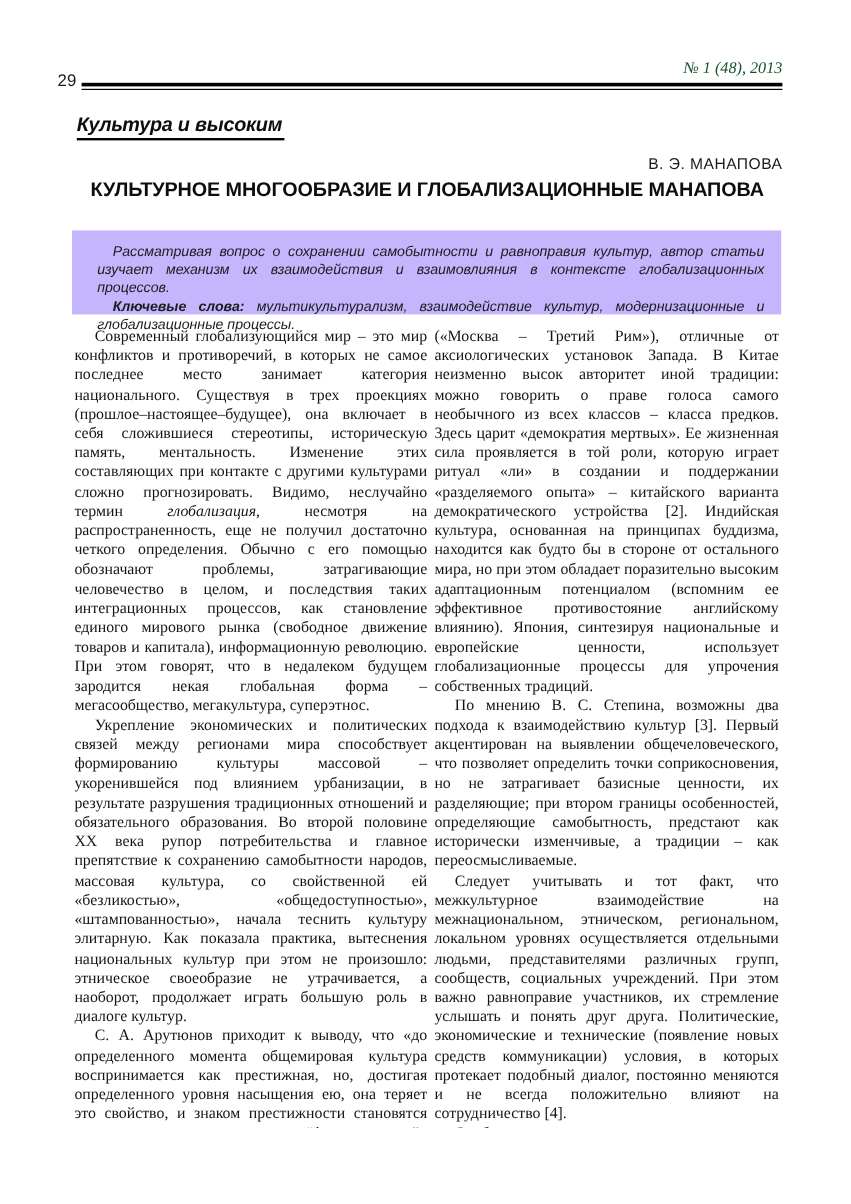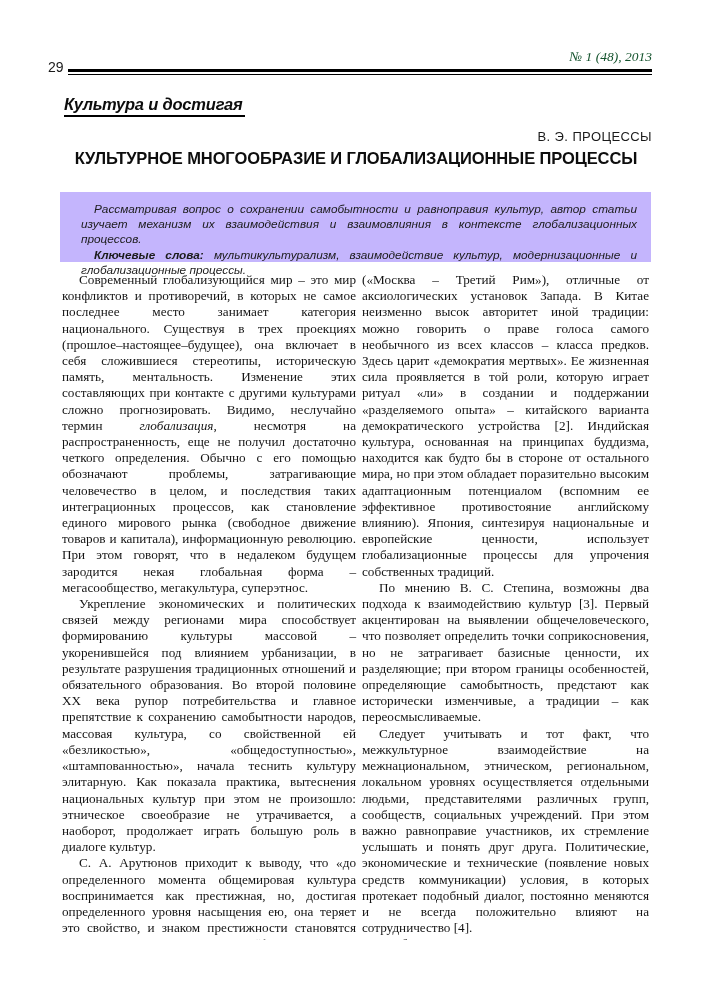--- a/index.html
+++ b/index.html
@@ -88,23 +88,23 @@
 </style>
 </head>
 <body>
 
 <div class="page">
 
   <span class="page-number">29</span>
   <span class="issue-label">№ 1 (48), 2013</span>
   <div class="header-rule"></div>
 
-  <div class="section-heading">Культура и достигая</div>
-  <div class="author-name">В. Э. ПРОЦЕССЫ</div>
-  <h1 class="article-title" style="margin:0;">КУЛЬТУРНОЕ МНОГООБРАЗИЕ И ГЛОБАЛИЗАЦИОННЫЕ ПРОЦЕССЫ</h1>
+  <div class="section-heading">Культура и высоким</div>
+  <div class="author-name">В. Э. МАНАПОВА</div>
+  <h1 class="article-title" style="margin:0;">КУЛЬТУРНОЕ МНОГООБРАЗИЕ И ГЛОБАЛИЗАЦИОННЫЕ МАНАПОВА</h1>
 
   <div class="abstract-box">
     <p>Рассматривая вопрос о сохранении самобытности и равноправия культур, автор статьи изучает механизм их взаимодействия и взаимовлияния в контексте глобализационных процессов.</p>
     <p class="keywords"><b>Ключевые слова:</b><span> мультикультурализм, взаимодействие культур, модернизационные и глобализационные процессы.</span></p>
   </div>
 
   <div class="columns">
     <div class="col left">
         <p><span>Современный глобализующийся мир – это мир конфликтов и противоречий, в которых не самое последнее место занимает категория национального. Существуя в трех проекциях (прошлое–настоящее–будущее), она включает в себя сложившиеся стереотипы, историческую память, ментальность. Изменение этих составляющих при контакте с другими культурами сложно прогнозировать. Видимо, неслучайно термин </span><em>глобализация</em><span>, несмотря на распространенность, еще не получил достаточно четкого определения. Обычно с его помощью обозначают проблемы, затрагивающие человечество в целом, и последствия таких интеграционных процессов, как становление единого мирового рынка (свободное движение товаров и капитала), информационную революцию. При этом говорят, что в недалеком будущем зародится некая глобальная форма – мегасообщество, мегакультура, суперэтнос.</span></p>
         <p><span>Укрепление экономических и политических связей между регионами мира способствует формированию культуры массовой – укоренившейся под влиянием урбанизации, в результате разрушения традиционных отношений и обязательного образования. Во второй половине XX века рупор потребительства и главное препятствие к сохранению самобытности народов, массовая культура, со свойственной ей «безликостью», «общедоступностью», «штампованностью», начала теснить культуру элитарную. Как показала практика, вытеснения национальных культур при этом не произошло: этническое своеобразие не утрачивается, а наоборот, продолжает играть большую роль в диалоге культур.</span></p>

